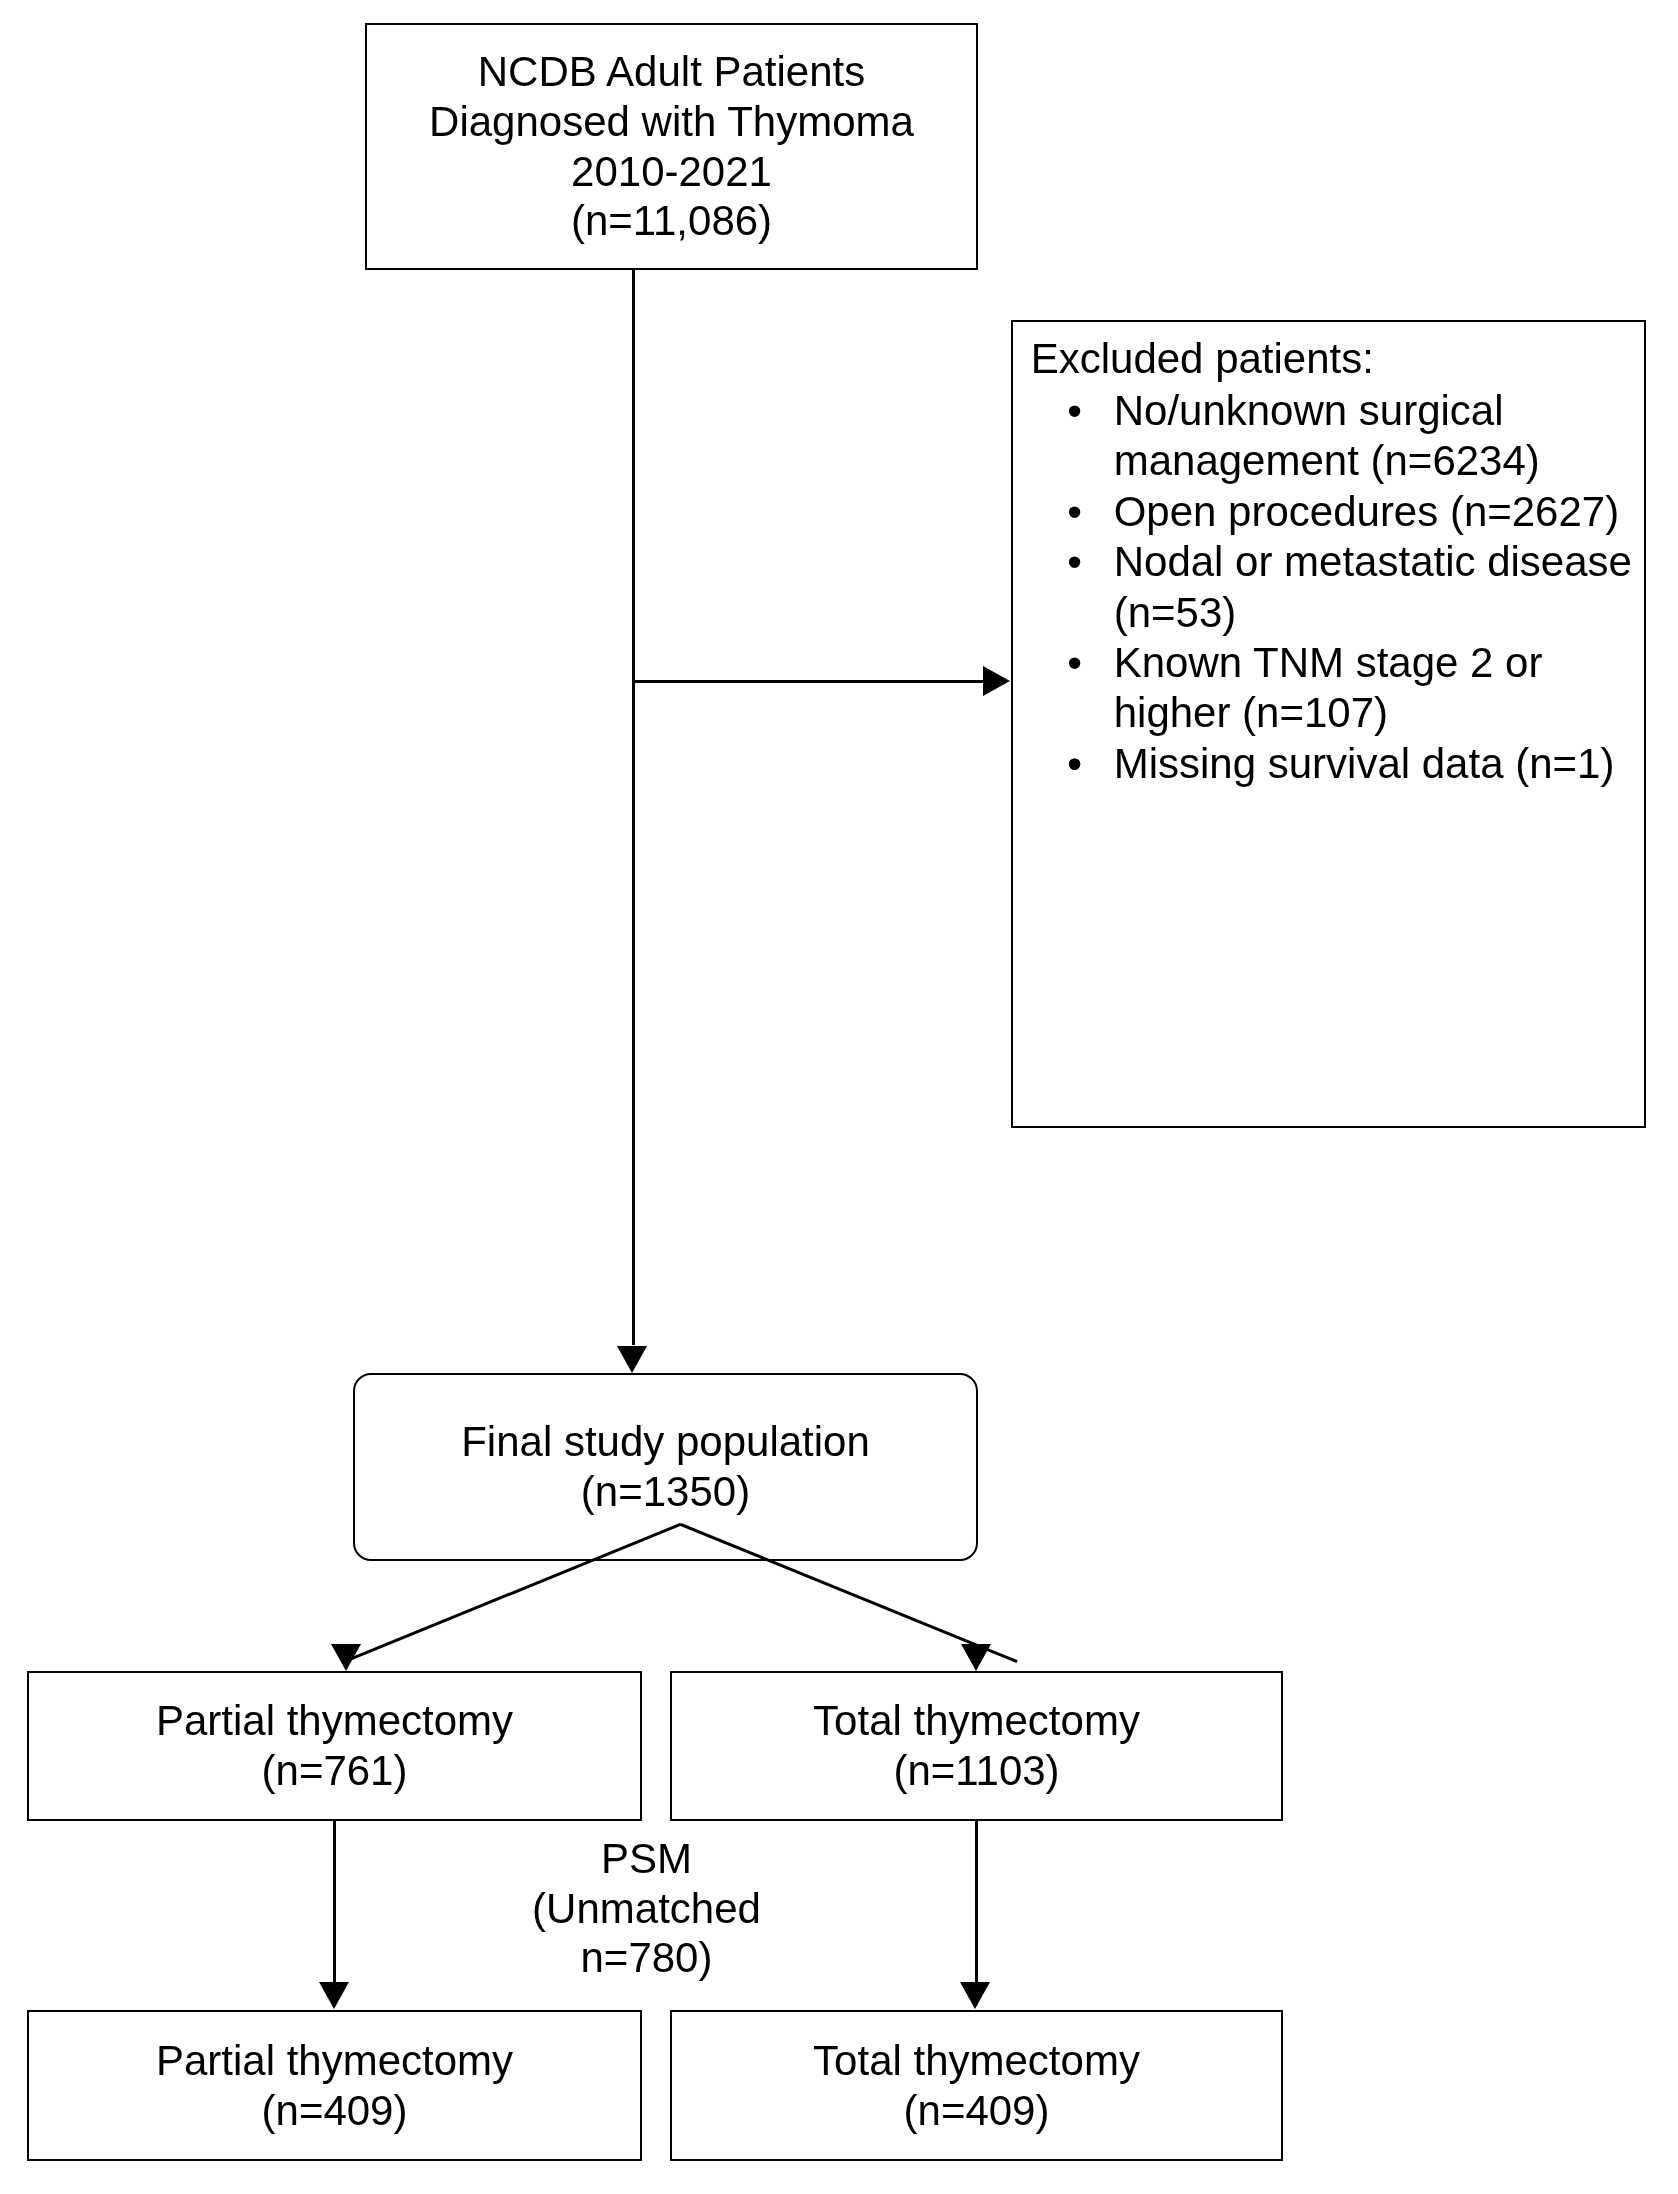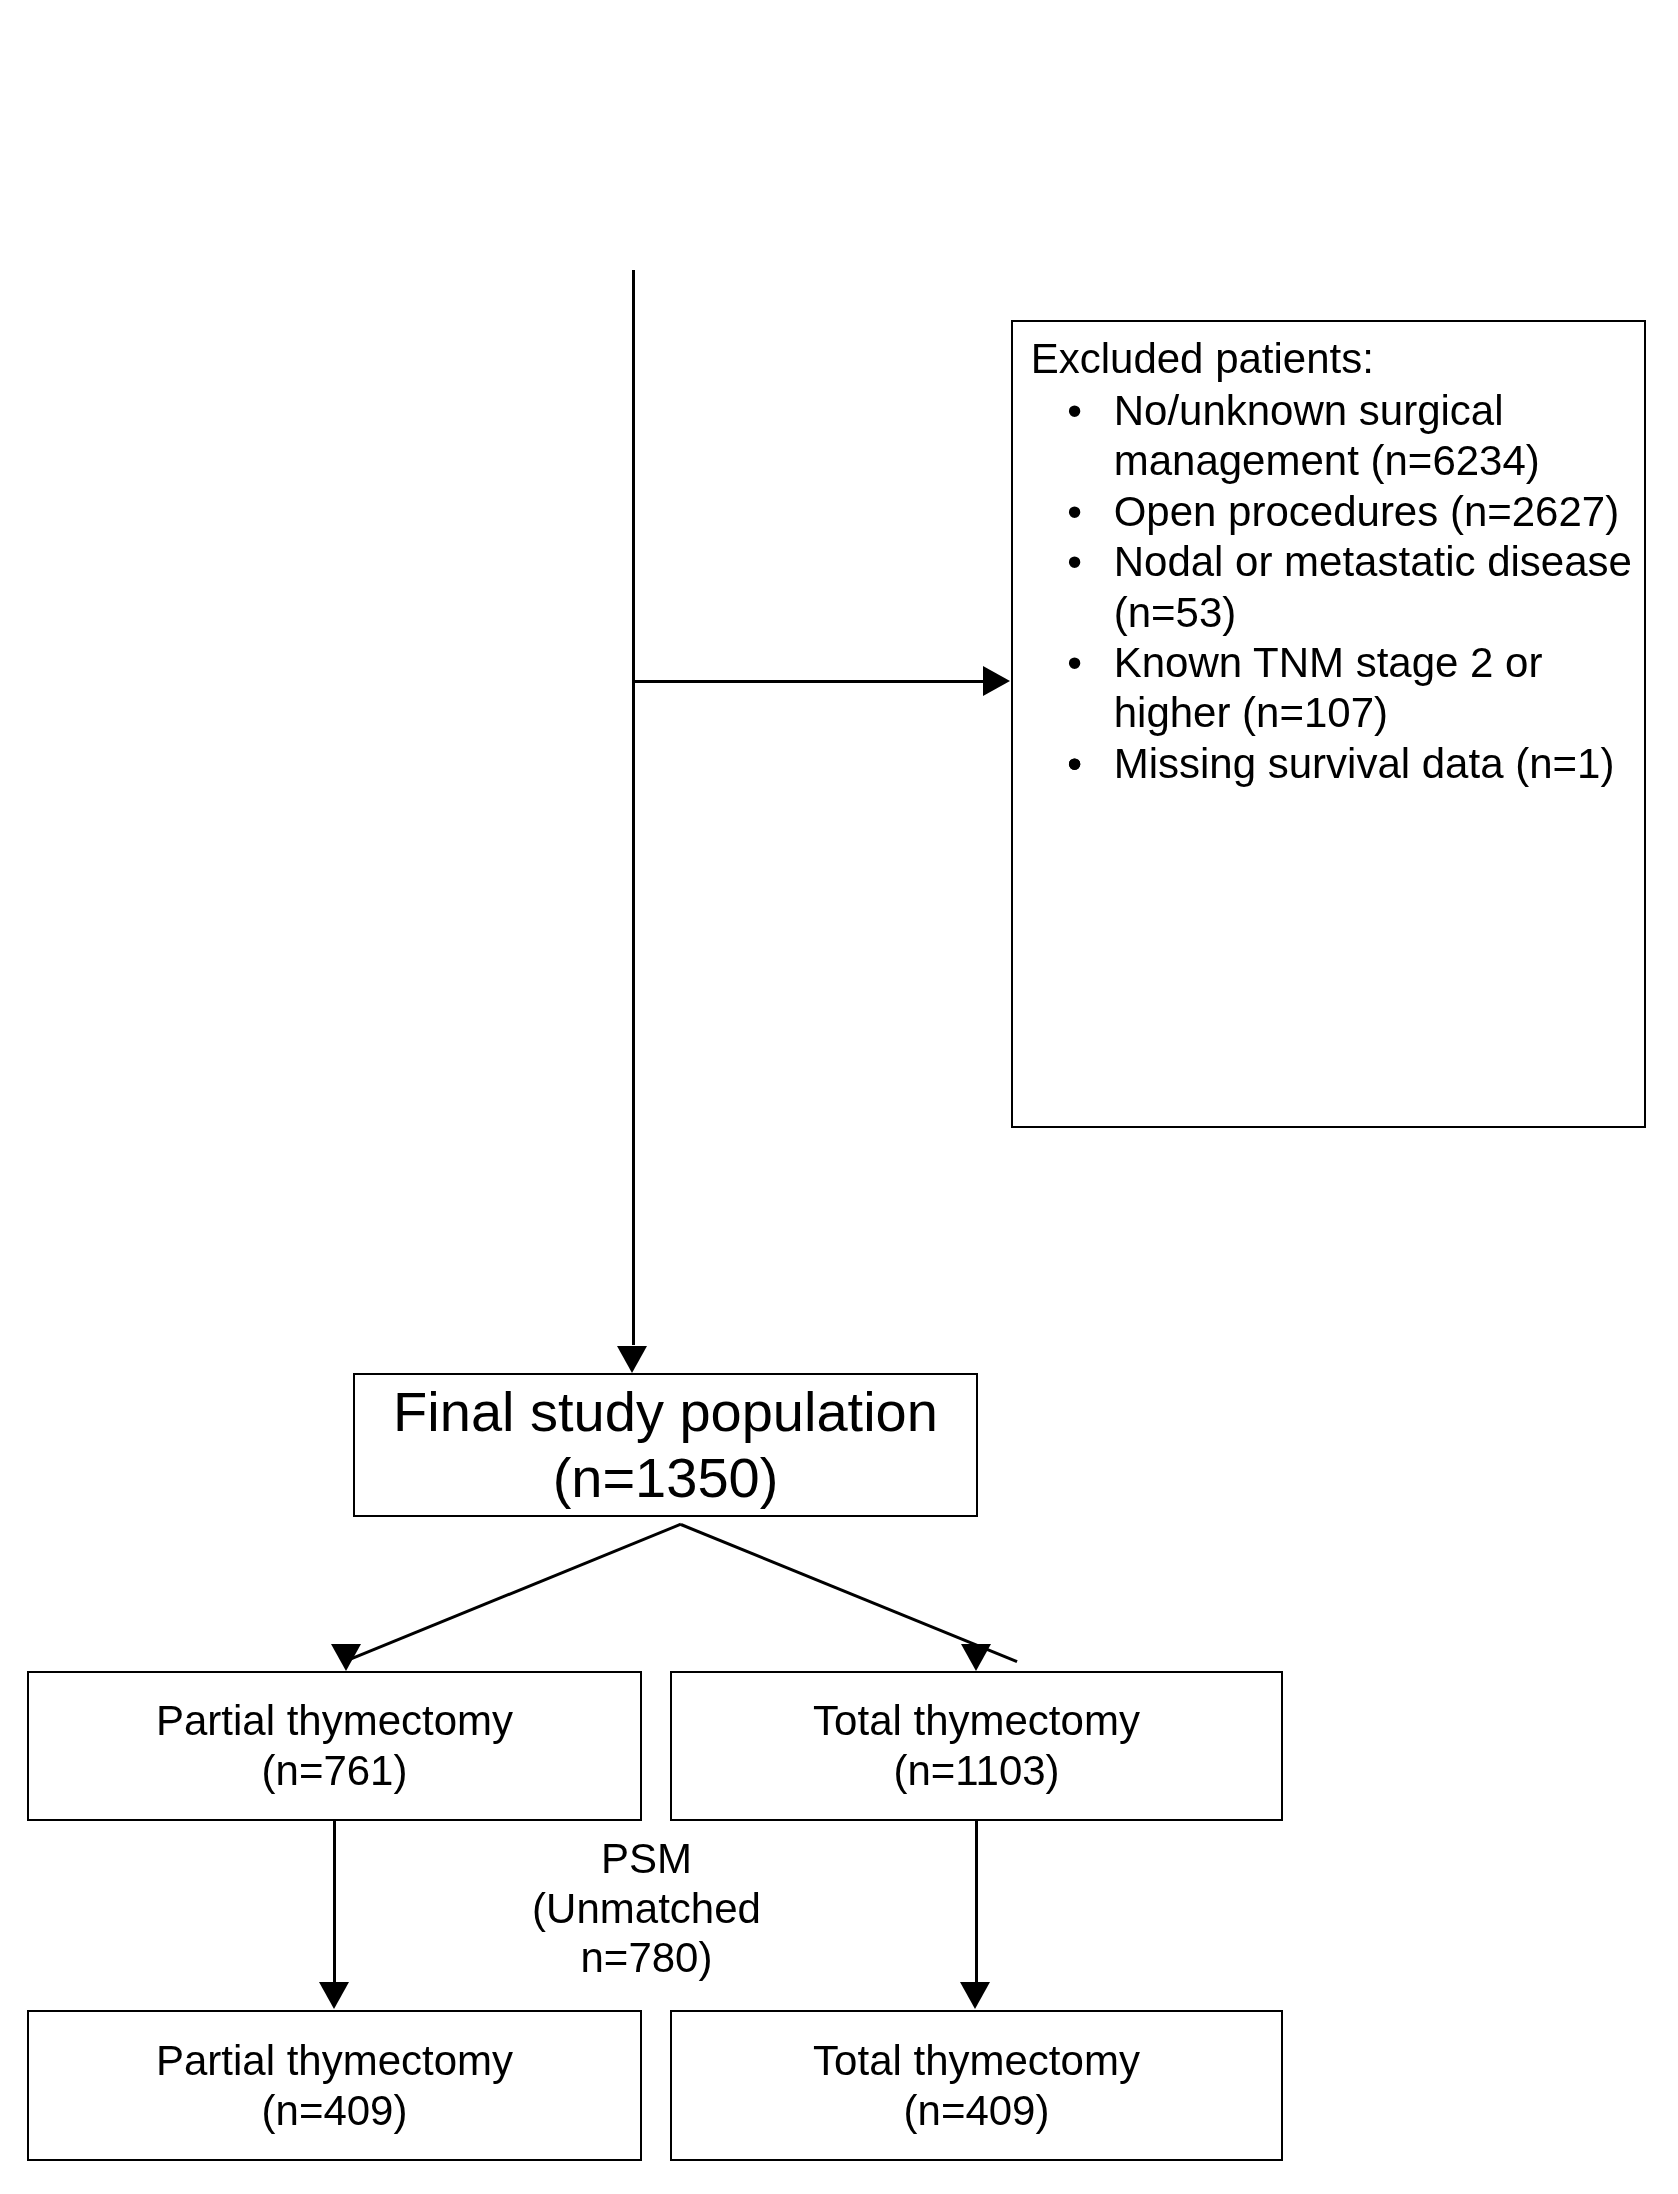--- a/index.html
+++ b/index.html
@@ -32,22 +32,23 @@
     display: block;
     white-space: pre;
   }
 
   
   #box-source {
     left: 365px; top: 23px; width: 613px; height: 247px;
     font-size: 42px;
   }
   #box-final {
-    left: 353px; top: 1373px; width: 625px; height: 144px;
-    font-size: 56px;
+    left: 353px; top: 1373px; width: 625px; height: 188px;
+    font-size: 42px;
+    border-radius: 18px;
   }
   #box-partial-pre {
     left: 27px; top: 1671px; width: 615px; height: 150px;
     font-size: 42px;
   }
   #box-total-pre {
     left: 670px; top: 1671px; width: 613px; height: 150px;
     font-size: 42px;
   }
   #box-partial-post {
@@ -133,20 +134,26 @@
     font-size: 42px;
     line-height: 1.18;
     white-space: pre-line;
   }
 </style>
 </head>
 <body>
 
 <div id="canvas">
 
+  <div class="box" id="box-source">
+    <span class="line">NCDB Adult Patients</span>
+    <span class="line">Diagnosed with Thymoma</span>
+    <span class="line">2010-2021</span>
+    <span class="line">(n=11,086)</span>
+  </div>
 
   <div class="vline" style="left:632px; top:270px; height:1075px;"></div>
 
   <div class="hline" style="left:632px; top:680px; width:354px;"></div>
   <div class="arrow-right" style="left:983px; top:666px;"></div>
 
   <div class="arrow-down" style="left:617px; top:1346px;"></div>
 
   <div id="box-excluded">
     <span id="excluded-title">Excluded patients:</span>

